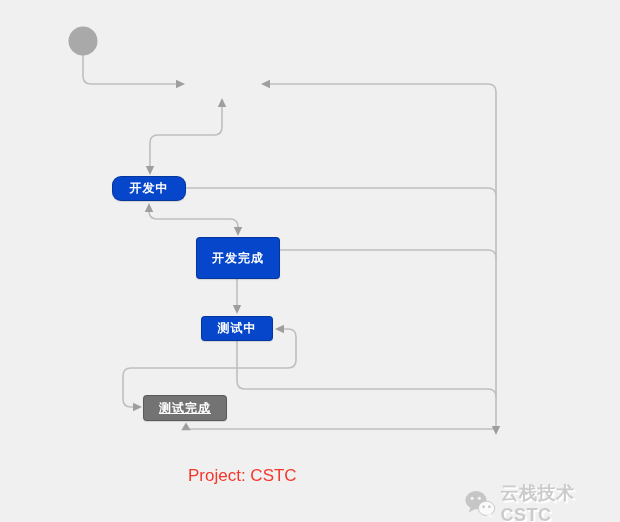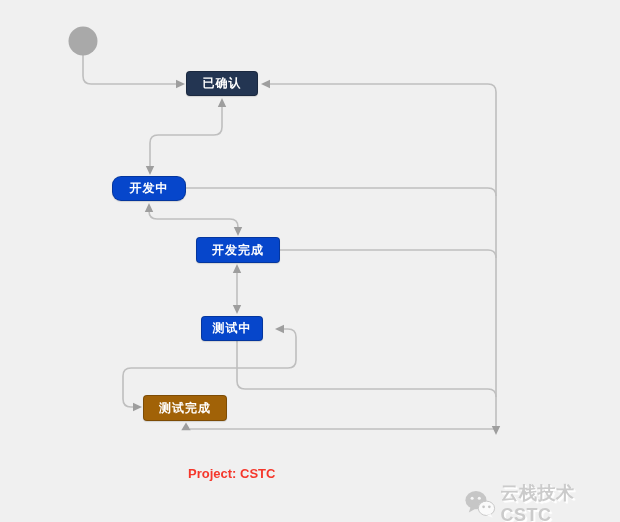--- a/index.html
+++ b/index.html
@@ -23,27 +23,27 @@
     font-size:12px;font-weight:bold;letter-spacing:1px;
     border-radius:4px;
     border:1px solid rgba(0,0,0,0.22);
     box-sizing:border-box;
     box-shadow:0 1px 1px rgba(0,0,0,0.12);
     cursor:pointer;
     white-space:nowrap;
   }
   .node-confirmed       {left:186px;top:71px; width:72px;height:25px;}
   .node-in-development  {left:112px;top:176px;width:74px;height:25px;}
-  .node-development-done{left:196px;top:237px;width:84px;height:26px;}
-  .node-testing         {left:201px;top:316px;width:62px;height:25px;}
+  .node-development-done{left:196px;top:237px;width:84px;height:42px;}
+  .node-testing         {left:201px;top:316px;width:72px;height:25px;}
   .node-testing-done    {left:143px;top:395px;width:84px;height:26px;}
   .node-acceptance-done {left:458px;top:437px;width:80px;height:25px;}
   .project-label{
     position:absolute;left:188px;top:466px;
-    font-size:13px;font-weight:700;color:#f5372b;
+    font-size:17px;font-weight:400;color:#f5372b;
   }
   .watermark{
     position:absolute;left:464px;top:481px;
     display:flex;align-items:center;gap:4px;
   }
   .watermark-text{
     font-size:18px;font-weight:bold;color:#cbcbcb;
     text-shadow:1px 1px 0 #ffffff, 2px 2px 1px #ffffff;
     letter-spacing:0.5px;
   }
@@ -99,33 +99,30 @@
       <polygon points="142,407 133,402.8 133,411.2"></polygon>
 
       <polygon points="186,422.5 181.3,430.3 190.7,430.3"></polygon>
 
       <polygon points="496,435 491.8,426 500.2,426"></polygon>
     </g>
 
     <circle cx="83" cy="41" r="14.5" fill="#a9a9a9"></circle>
   </svg>
 
-  <div class="status-node node-confirmed" style="background: rgb(35, 53, 82);">
-    <span>已确认</span>
-  </div>
   <div class="status-node node-in-development" style="background: rgb(6, 70, 203); border-radius: 9px;">
     <span>开发中</span>
   </div>
   <div class="status-node node-development-done" style="background: rgb(6, 70, 203);">
     <span>开发完成</span>
   </div>
   <div class="status-node node-testing" style="background: rgb(6, 70, 203);">
     <span>测试中</span>
   </div>
-  <div class="status-node node-testing-done" style="background: #a16207;">
+  <div class="status-node node-testing-done" style="background: #737373; text-decoration: underline;">
     <span>测试完成</span>
   </div>
 
   <div class="project-label">Project: CSTC</div>
 
   <div class="watermark">
     <svg width="34" height="30" viewBox="0 0 34 30">
       <ellipse cx="12.5" cy="11" rx="11" ry="9.5" fill="#c6c6c6"></ellipse>
       <polygon points="7,18 5,24 12,20" fill="#c6c6c6"></polygon>
       <circle cx="8.5" cy="9" r="1.6" fill="#f6f6f6"></circle>

